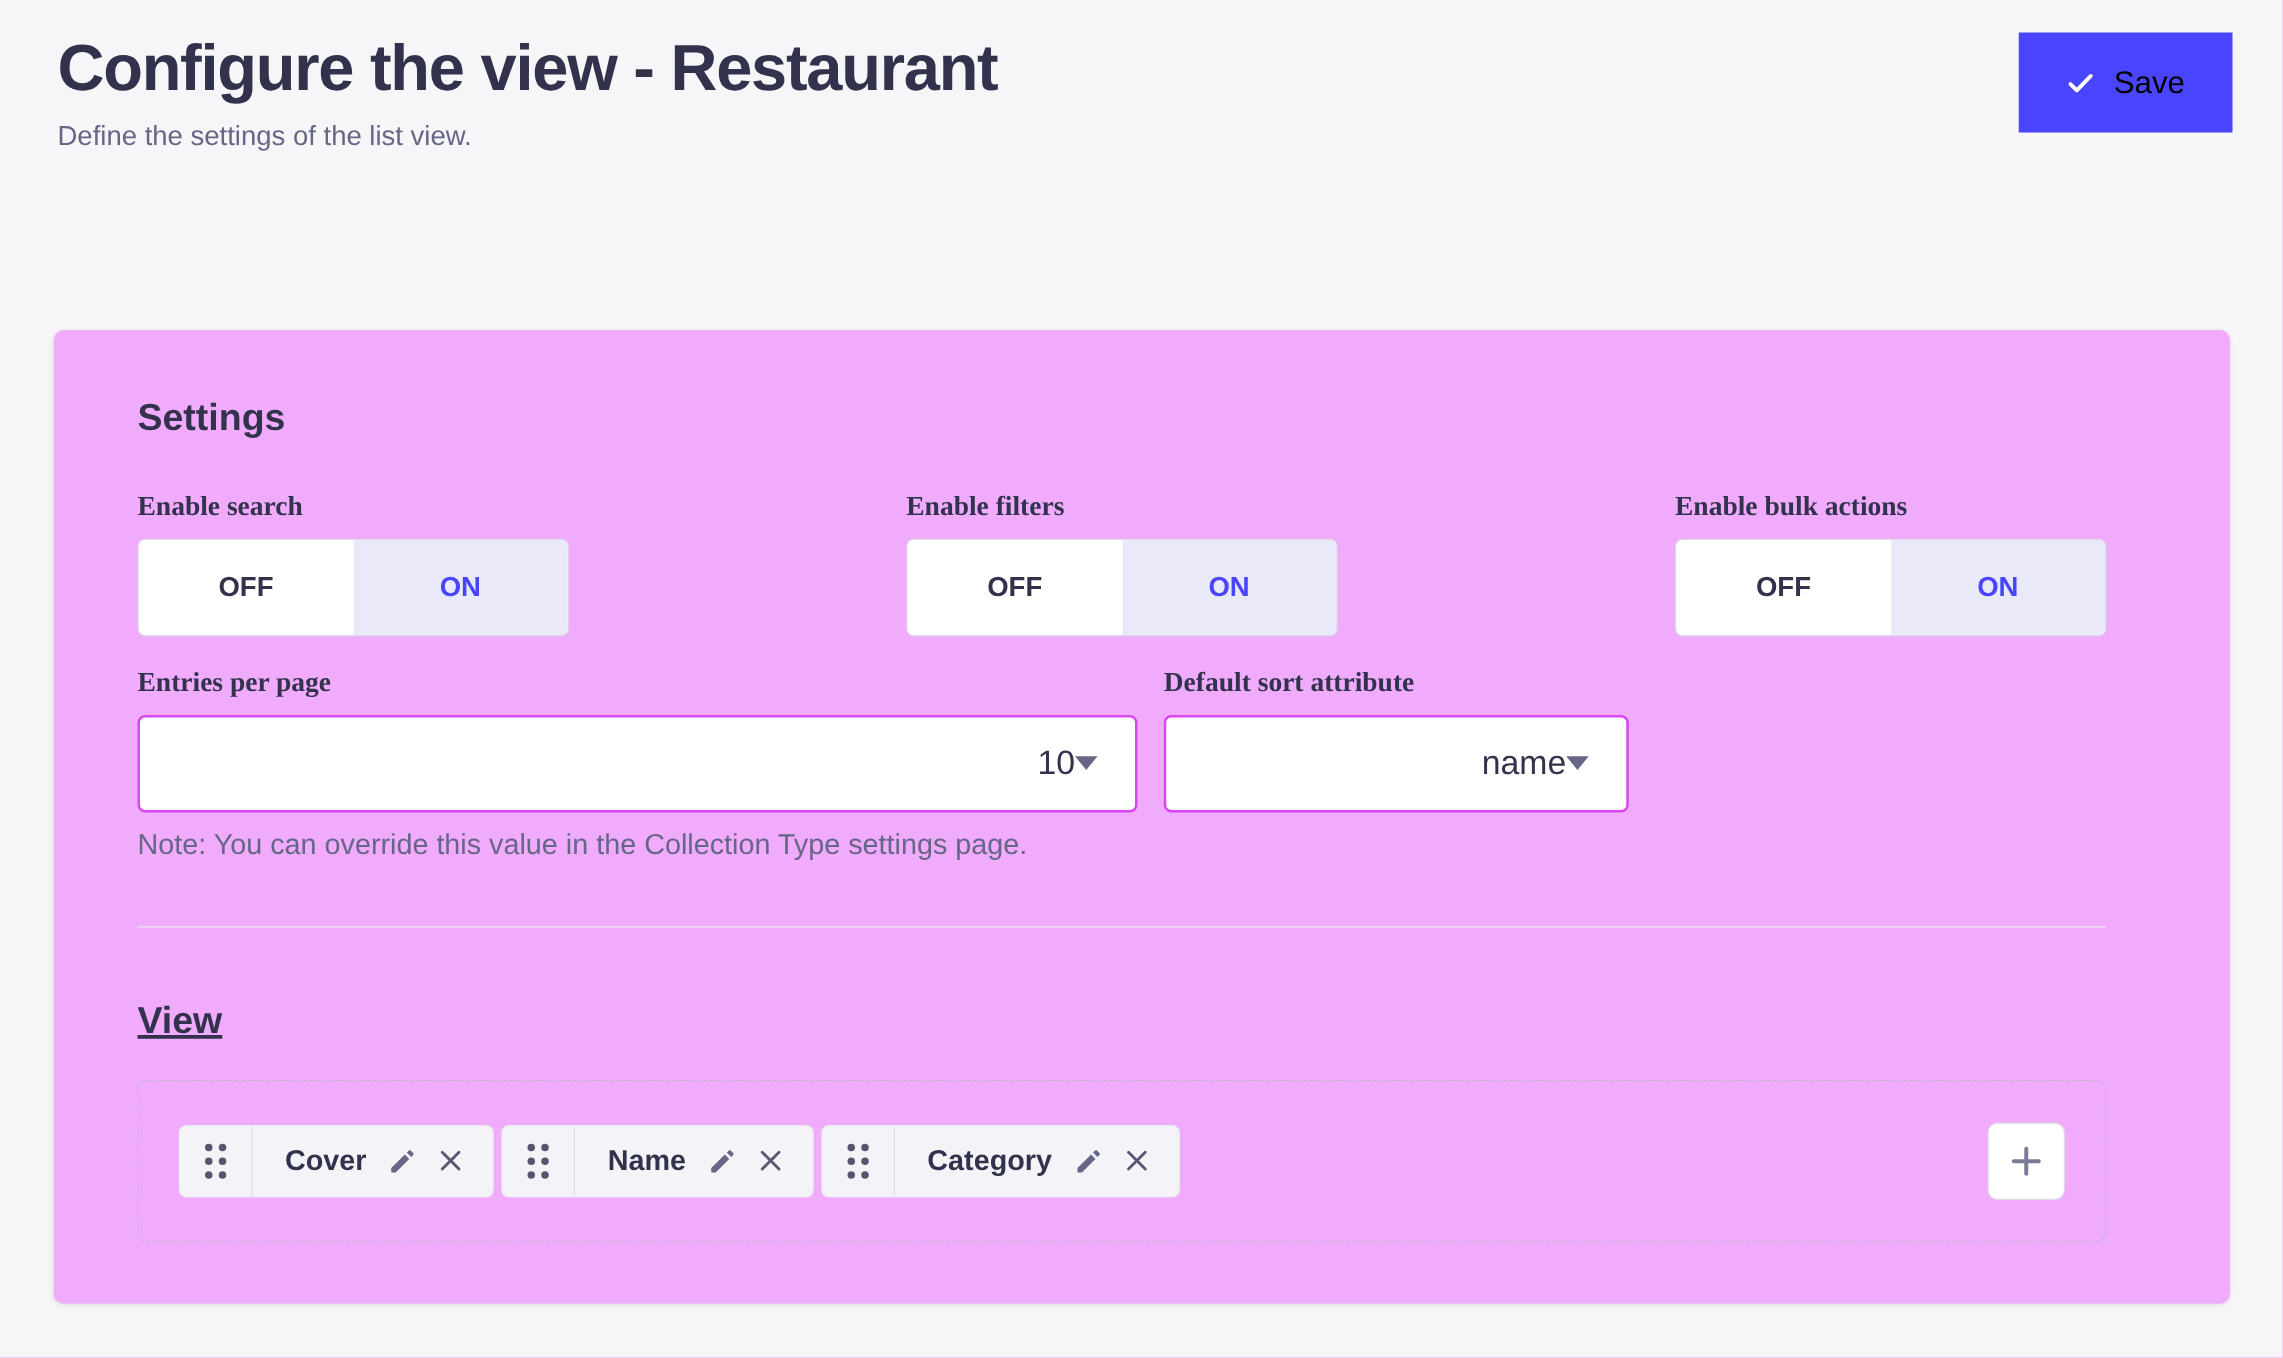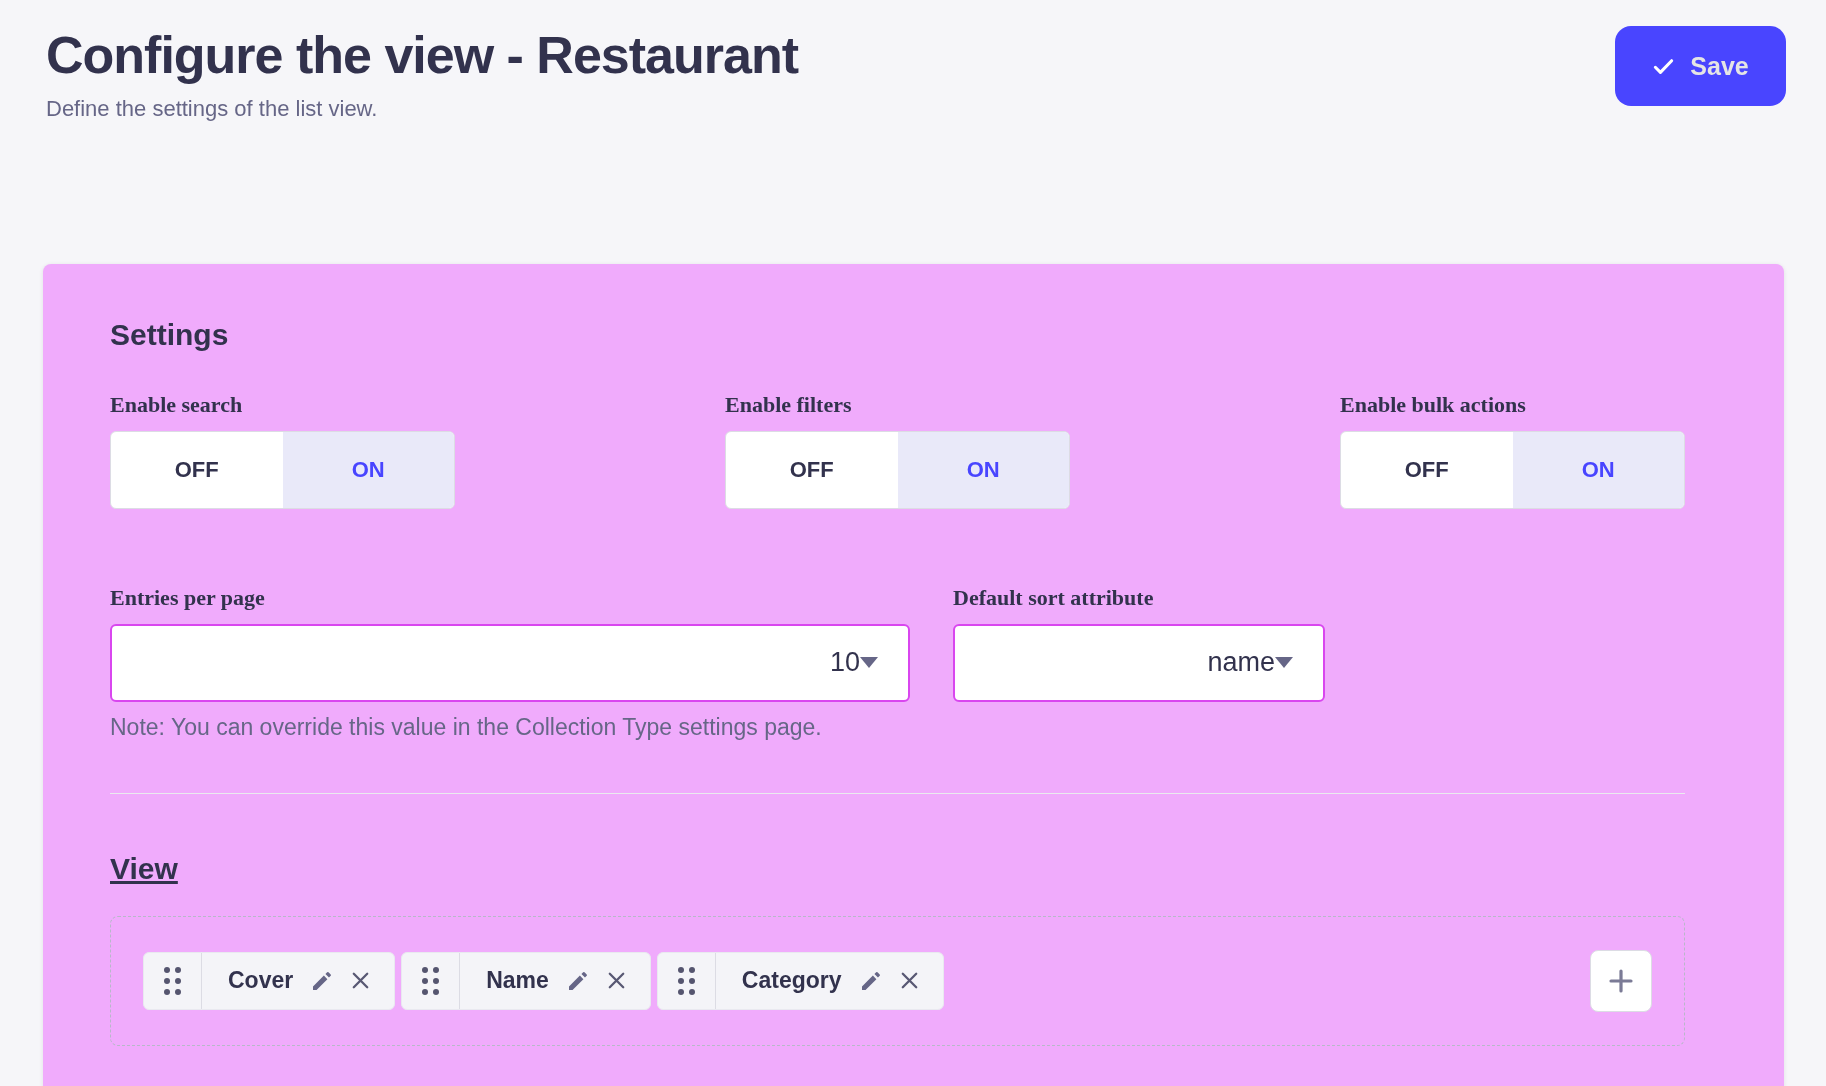--- a/index.html
+++ b/index.html
@@ -16,22 +16,22 @@
     padding:26px 40px 0 46px;
     gap:42px;
   }
   .page-title {
     font-size:52px; font-weight:bold; letter-spacing:-1px; line-height:1.15;
     color:#32324d;
   }
   .page-subtitle { font-size:22px; color:#666687; margin-top:10px; }
   .save-btn {
     margin-top:0; width:171px; height:80px;
-    background:#4945ff; color:#e5e5e5; border:none; border-radius:16px;
-    font-family:inherit; font-size:25px; font-weight:bold;
+    background:#4945ff; color:#000000; border:none; border-radius:0;
+    font-family:inherit; font-size:25px; font-weight:normal;
     display:flex; align-items:center; justify-content:center; gap:15px;
     cursor:pointer; flex-shrink:0;
   }
   .card {
     background:#f0abfc; border-radius:8px;
     margin:142px 42px 0 43px;
     padding:54px 99px 49px 67px;
     box-shadow:0 1px 4px rgba(33,33,52,0.1);
   }
   .section-heading { font-size:30px; font-weight:bold; color:#32324d; }
@@ -43,22 +43,22 @@
   .toggle {
     display:flex; height:78px; border:1px solid #dcdce4; border-radius:6px;
     overflow:hidden; background:#ffffff;
   }
   .toggle-opt {
     flex:1; display:flex; align-items:center; justify-content:center;
     font-size:22px; font-weight:bold; color:#32324d; cursor:pointer;
   }
   .toggle-opt.on { background:#e9e9f9; color:#4945ff; }
   .selects-row {
-    display:grid; grid-template-columns:800px 372px 372px; column-gap:43px;
-    margin-top:76px;
+    display:grid; grid-template-columns:800px 372px 372px; column-gap:21px;
+    margin-top:24px;
   }
   .select-box {
     height:78px; border:2px solid #d946ef; border-radius:6px; background:#fff;
     display:flex; align-items:center; justify-content:flex-end;
     padding:0 30px 0 28px; font-size:27px; color:#32324d; cursor:pointer;
   }
   .caret {
     width:0; height:0;
     border-left:9px solid transparent; border-right:9px solid transparent;
     border-top:11px solid #666687;

